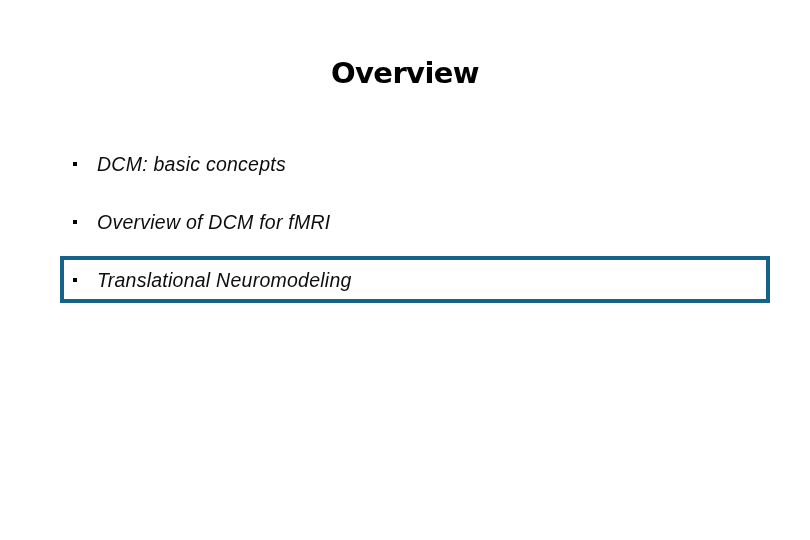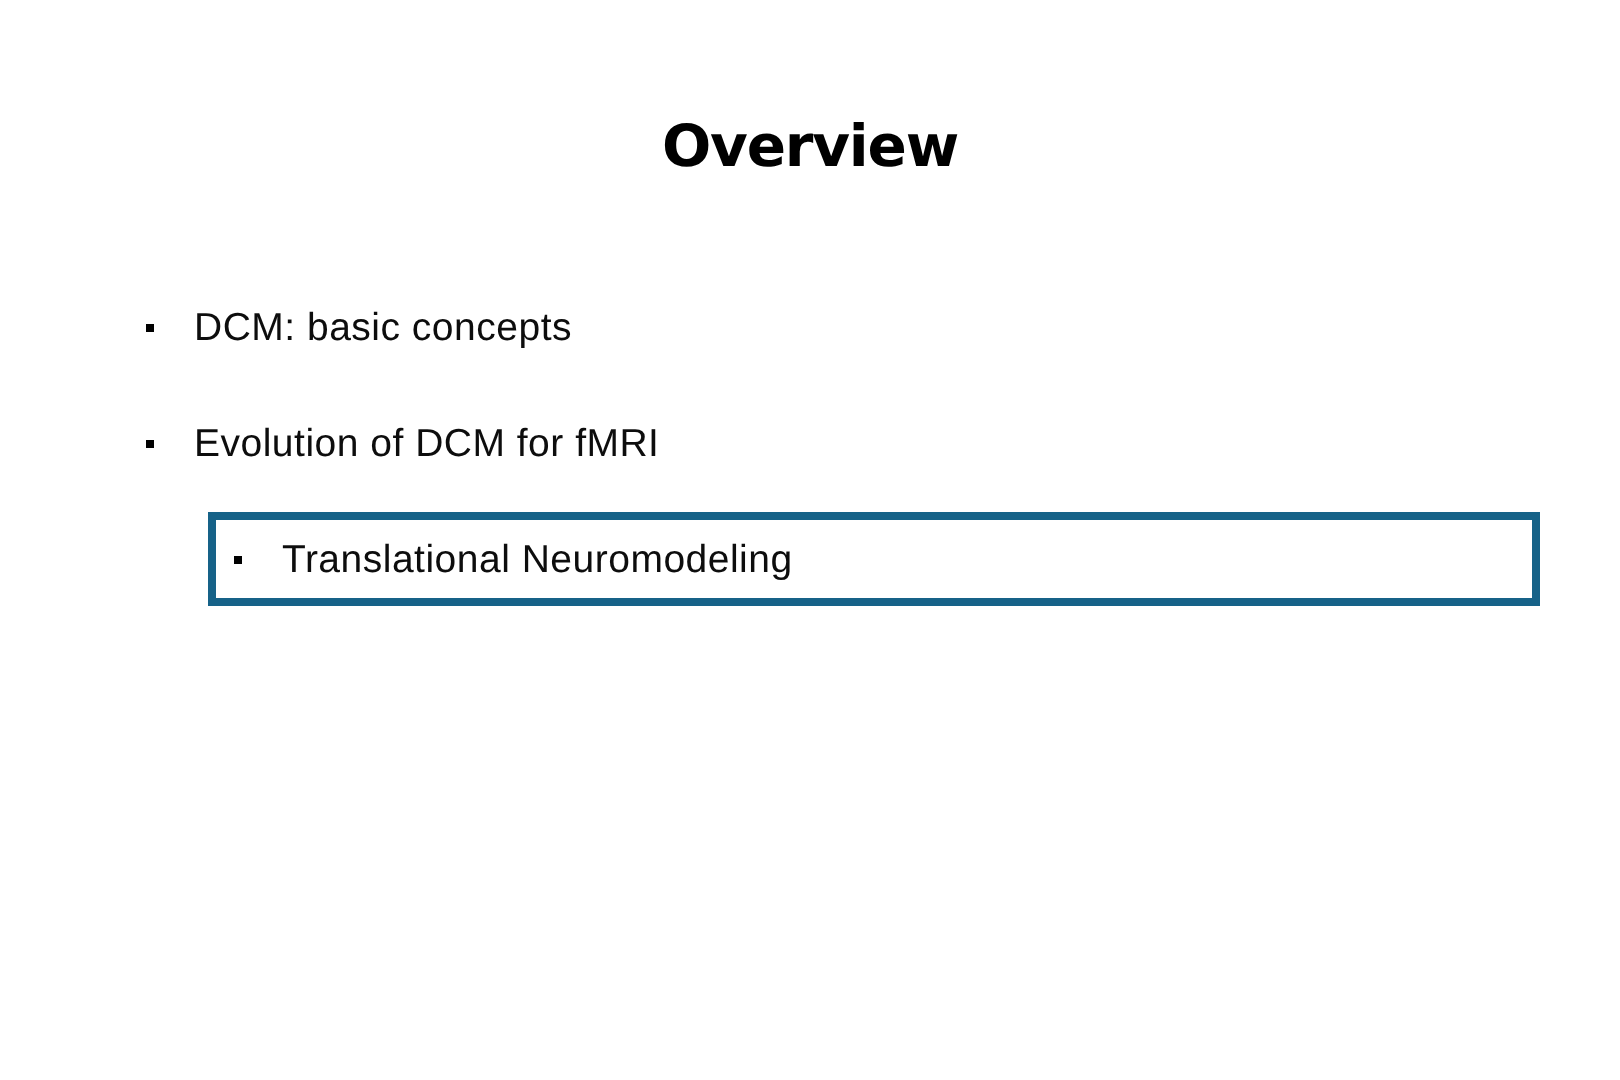--- a/index.html
+++ b/index.html
@@ -44,20 +44,21 @@
     list-style: none;
   }
   .bullet-item {
     position: relative;
     height: 47px;
     margin: 0 0 11px 0;
     padding: 0;
     display: flex;
     align-items: center;
     box-sizing: border-box;
+    font-style: italic;
   }
   .bullet-item:last-child {
     margin-bottom: 0;
   }
   .bullet-dot {
     position: absolute;
     left: 13px;
     top: 50%;
     width: 4px;
     height: 4px;
@@ -71,21 +72,20 @@
     font-size: 19.5px;
     font-weight: normal;
     color: #0d0d0d;
     letter-spacing: 0.25px;
     line-height: 24px;
     white-space: nowrap;
   }
   .bullet-item.highlighted {
     border: 4px solid #166288;
     background: #ffffff;
-    margin-left: 44px;
   }
   .bullet-item.highlighted .bullet-dot {
     left: 9px;
   }
   .bullet-item.highlighted .bullet-text {
     margin-left: 33px;
   }
 </style>
 </head>
 <body>
@@ -96,21 +96,21 @@
 
   <ul class="bullet-list">
 
     <li class="bullet-item">
       <span class="bullet-dot"></span>
       <span class="bullet-text">DCM: basic concepts</span>
     </li>
 
     <li class="bullet-item">
       <span class="bullet-dot"></span>
-      <span class="bullet-text">Evolution of DCM for fMRI</span>
+      <span class="bullet-text">Overview of DCM for fMRI</span>
     </li>
 
 
     <li class="bullet-item highlighted">
       <span class="bullet-dot"></span>
       <span class="bullet-text">Translational Neuromodeling</span>
     </li>
 
   </ul>
 

